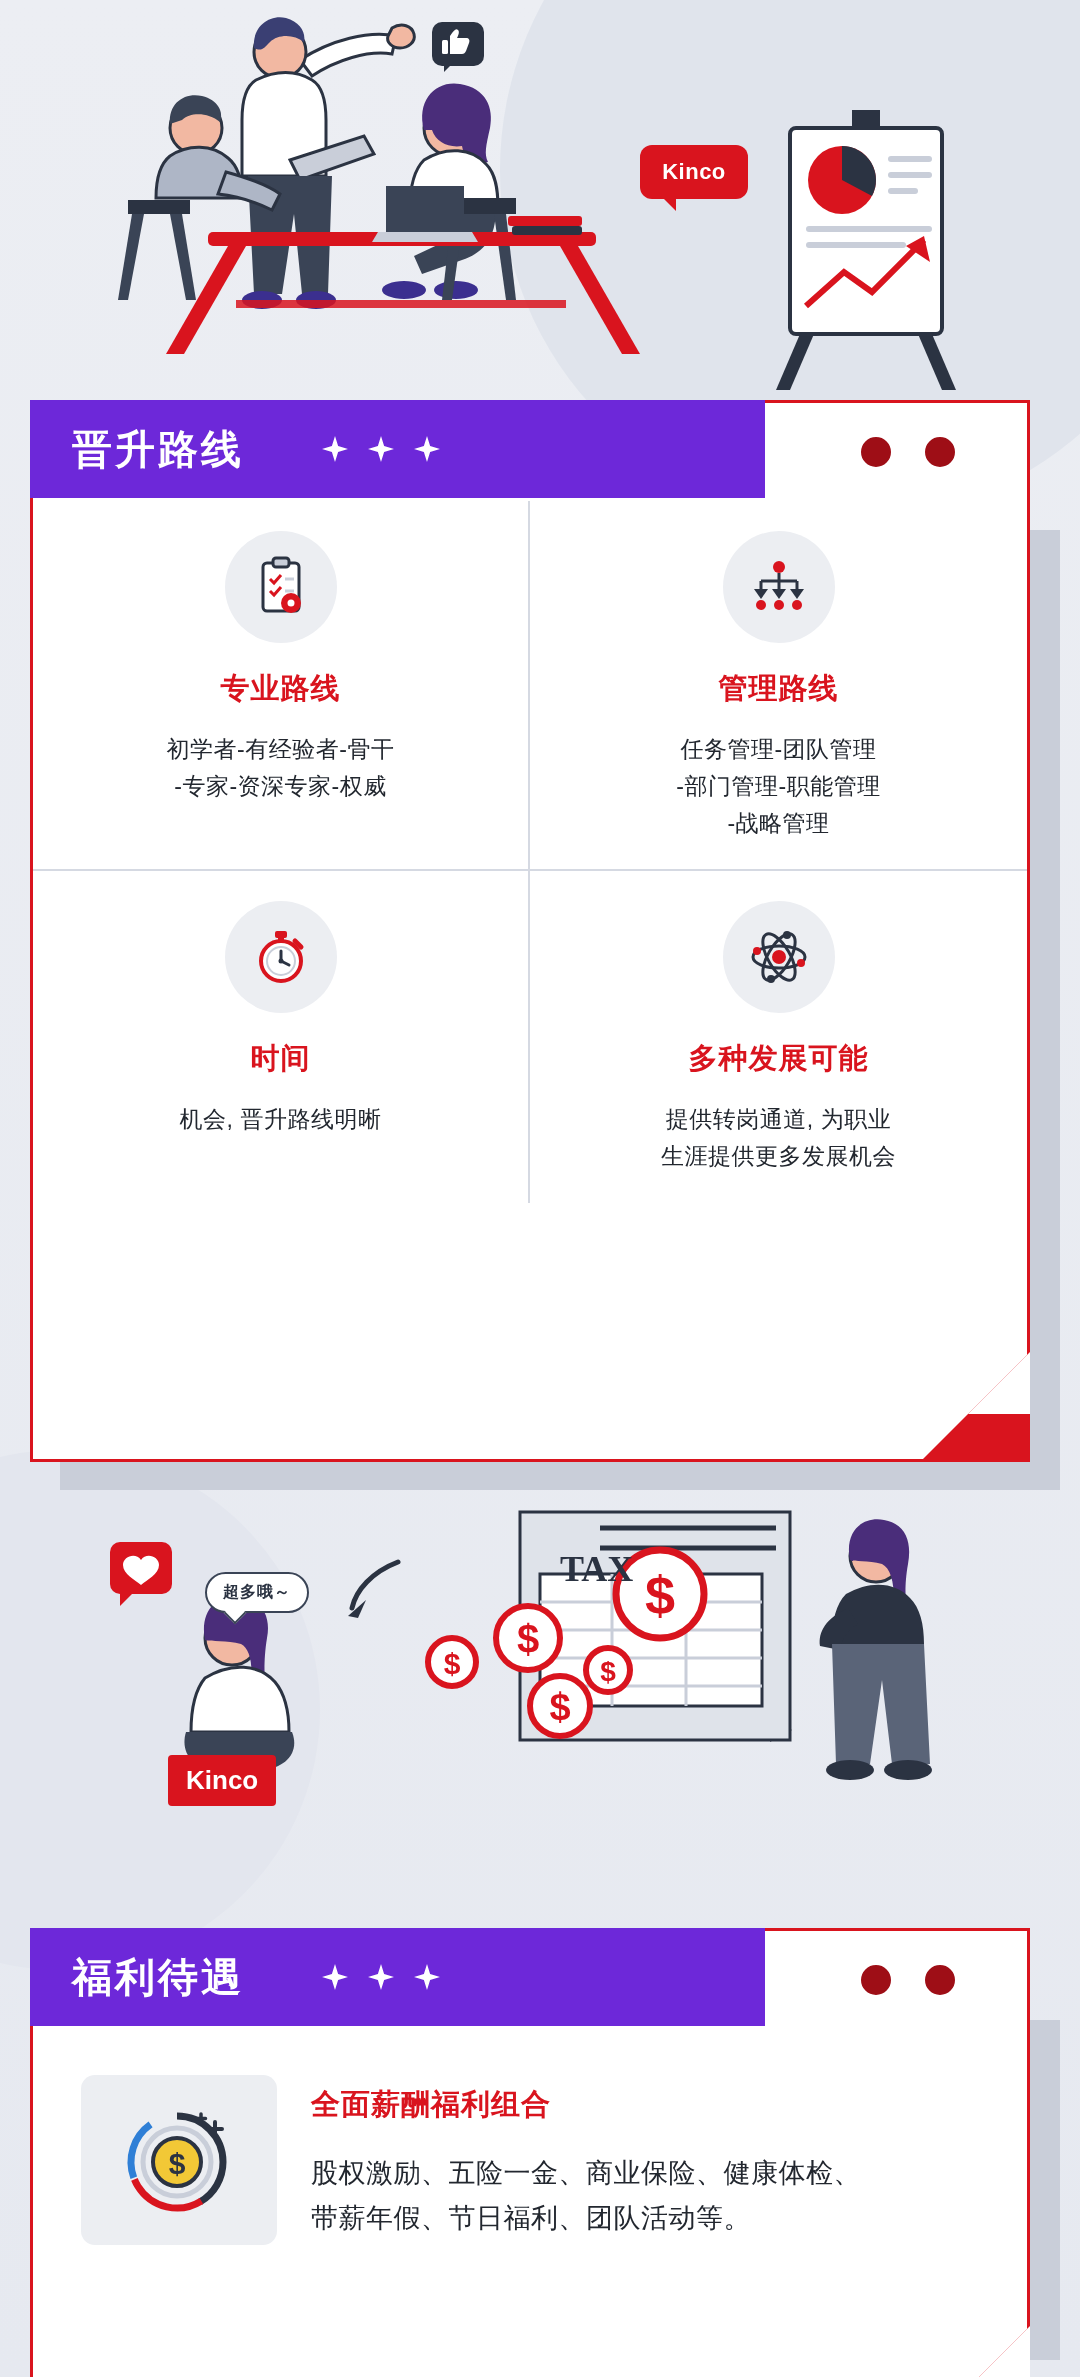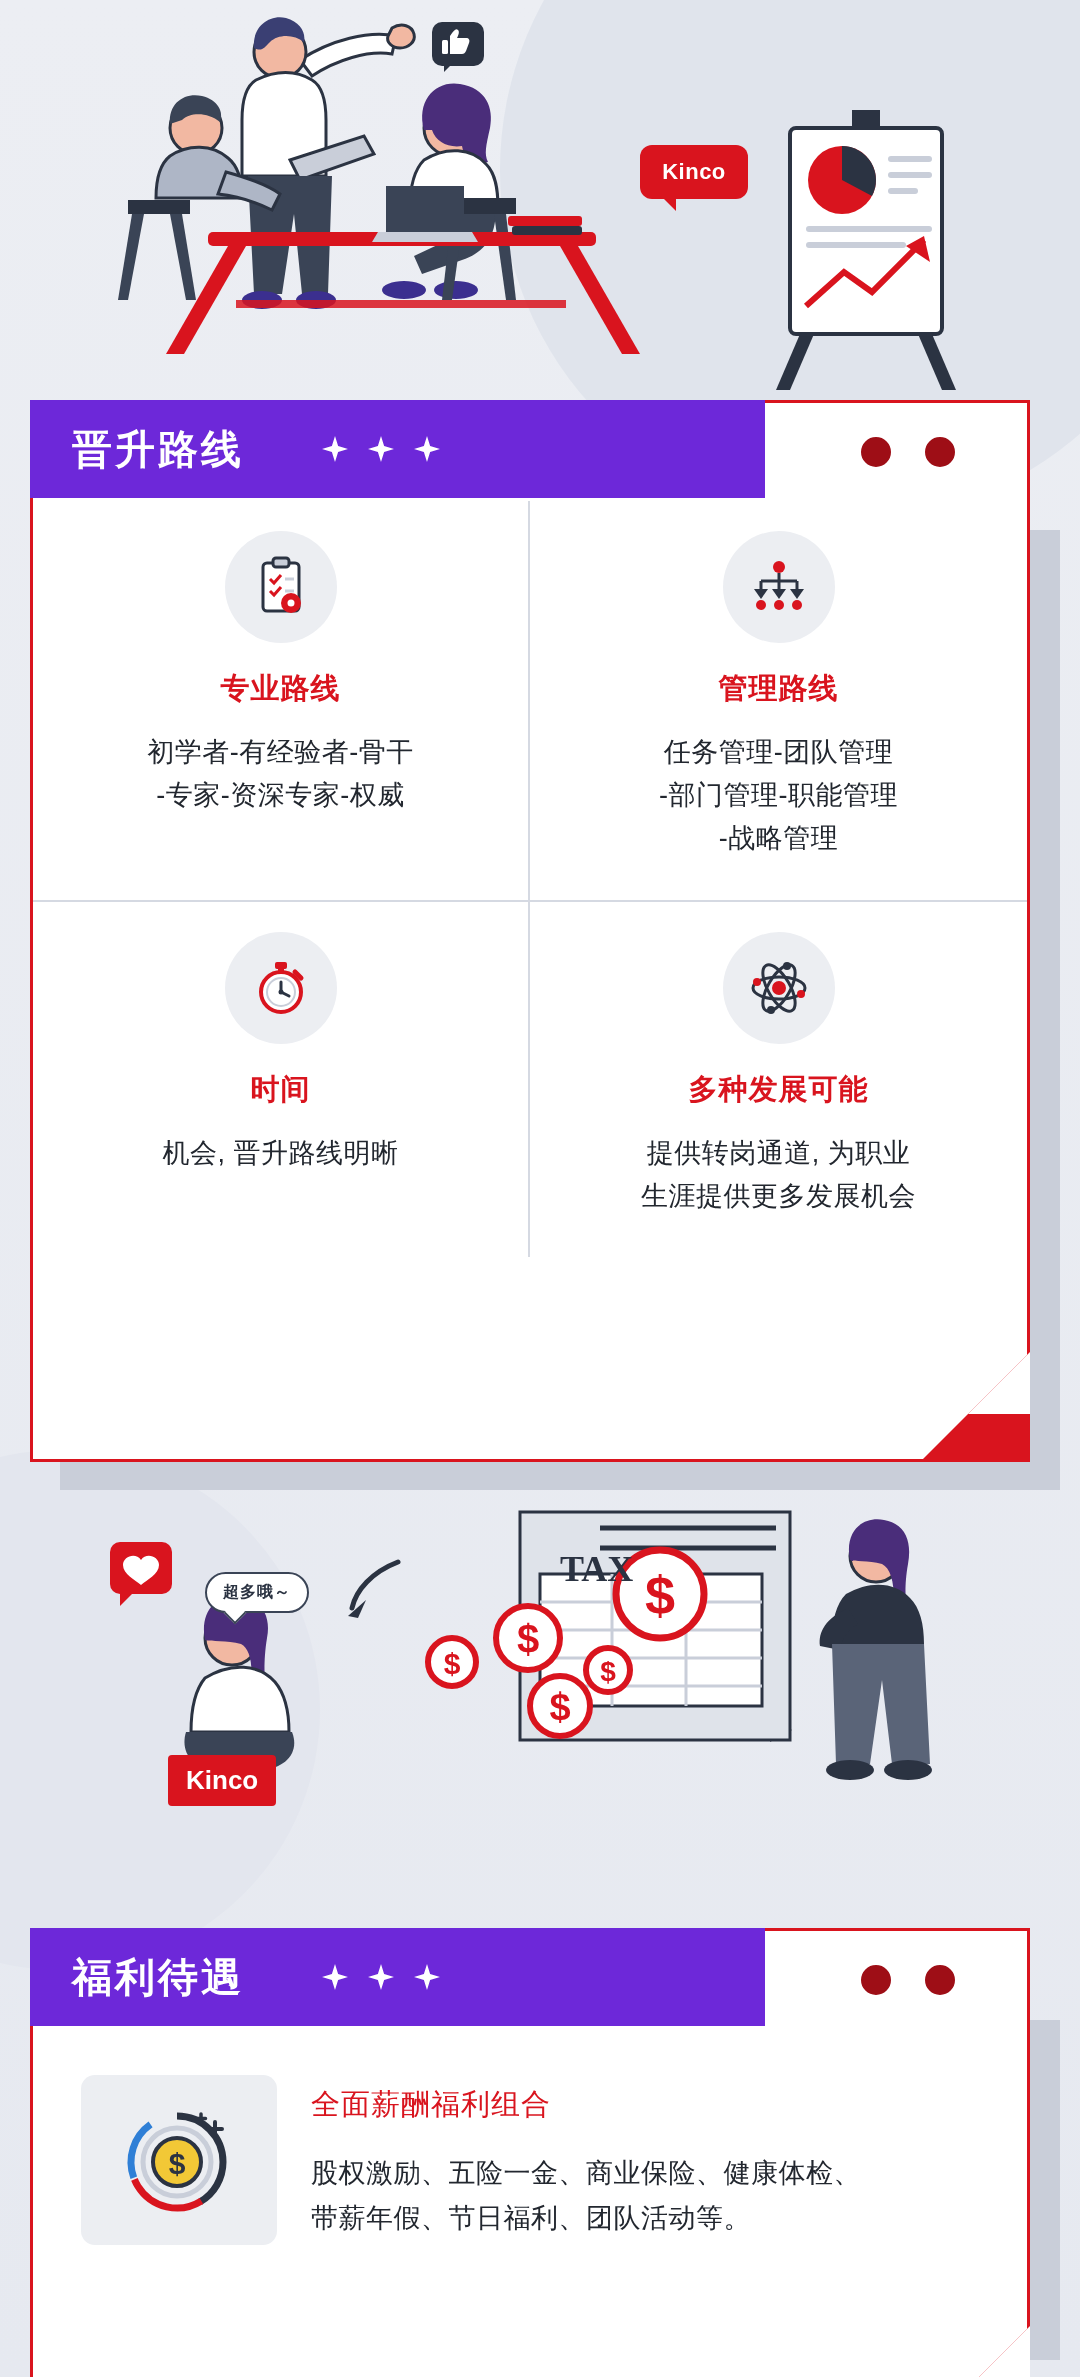--- a/index.html
+++ b/index.html
@@ -123,21 +123,21 @@
 
   
   .grid-2 {
     position: absolute;
     left: 0; top: 98px;
     width: 100%;
     display: grid;
     grid-template-columns: 1fr 1fr;
   }
   .cell {
-    padding: 30px 20px 39px 20px;
+    padding: 30px 20px 28px 20px;
     text-align: center;
     box-sizing: border-box;
   }
   .cell.border-r { border-right: 2px solid #d5d9e2; }
   .cell.border-b { border-bottom: 2px solid #d5d9e2; }
   .icon-circle {
     width: 112px;
     height: 112px;
     border-radius: 50%;
     background: #eceef2;
@@ -149,21 +149,21 @@
   .cell h3 {
     margin: 0 0 22px 0;
     color: #d9141e;
     font-size: 29px;
     font-weight: bold;
     letter-spacing: 1px;
   }
   .cell p {
     margin: 0;
     color: #22272f;
-    font-size: 27px;
+    font-size: 23px;
     line-height: 1.6;
     letter-spacing: 0.5px;
   }
 
   
   .benefit-row {
     position: absolute;
     left: 0; top: 98px;
     width: 100%;
     display: flex;
@@ -178,21 +178,21 @@
     border-radius: 14px;
     flex: 0 0 auto;
     display: flex;
     align-items: center;
     justify-content: center;
   }
   .benefit-text h3 {
     margin: 10px 0 26px 0;
     color: #d9141e;
     font-size: 29px;
-    font-weight: normal;
+    font-weight: bold;
     letter-spacing: 1px;
   }
   .benefit-text p {
     margin: 0;
     color: #22272f;
     font-size: 27px;
     line-height: 1.65;
     letter-spacing: 0.5px;
   }
 

